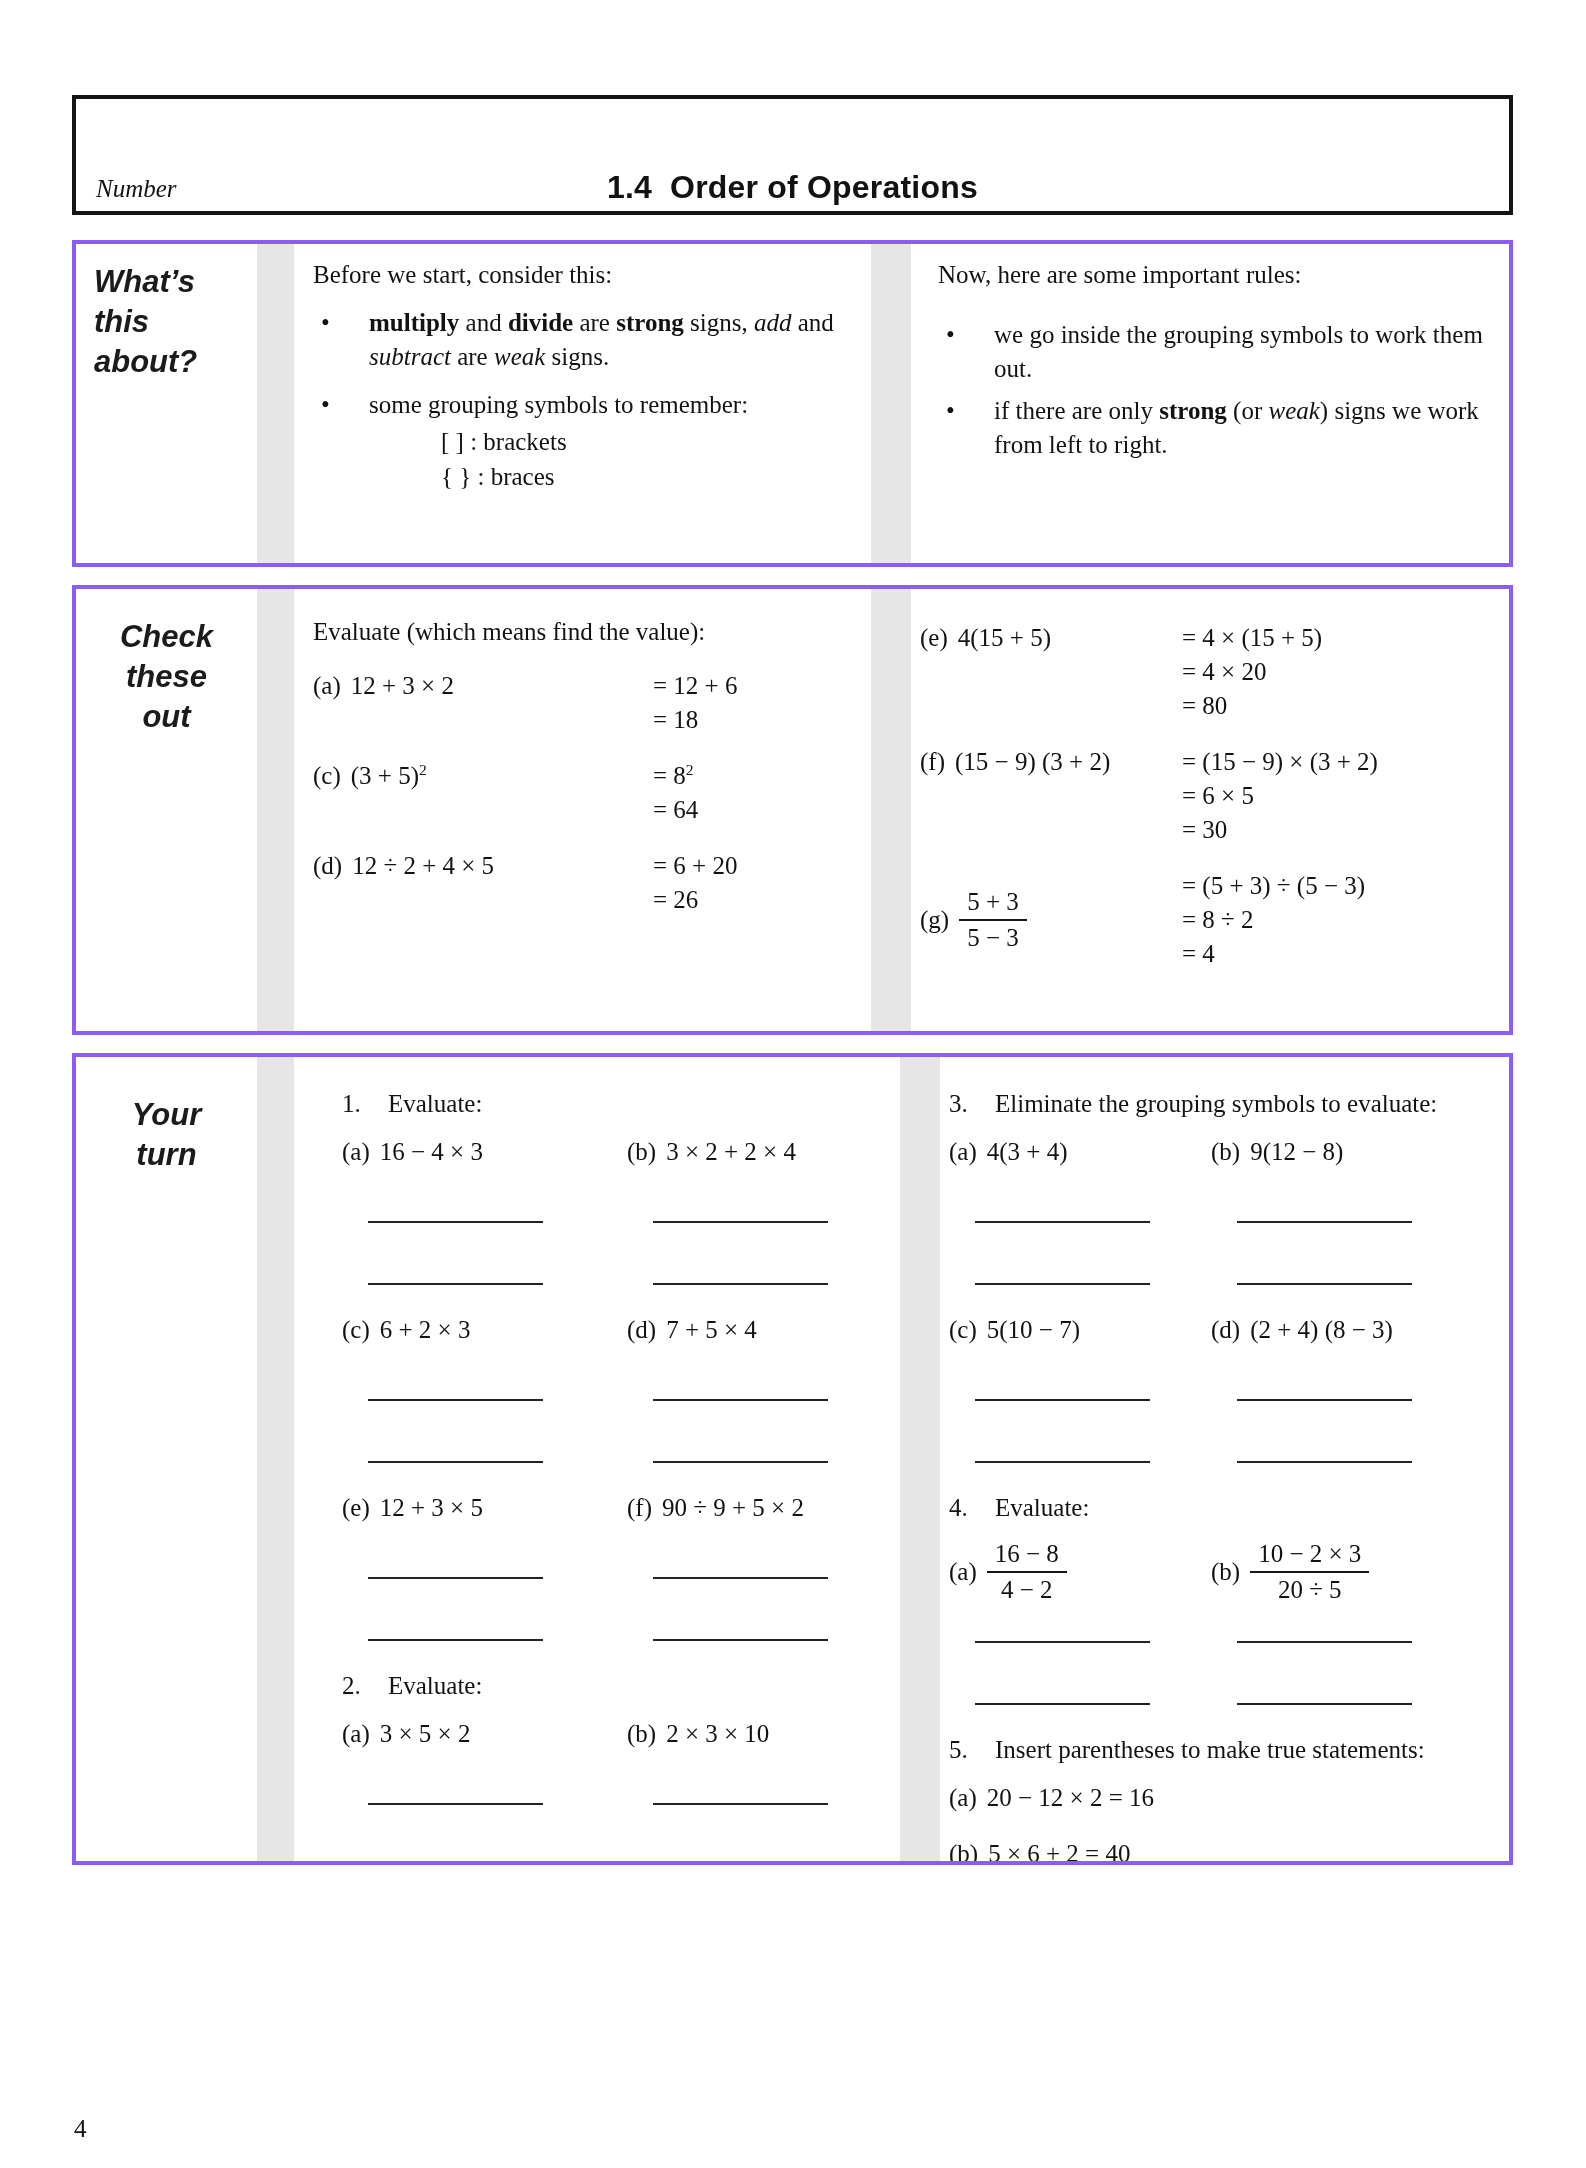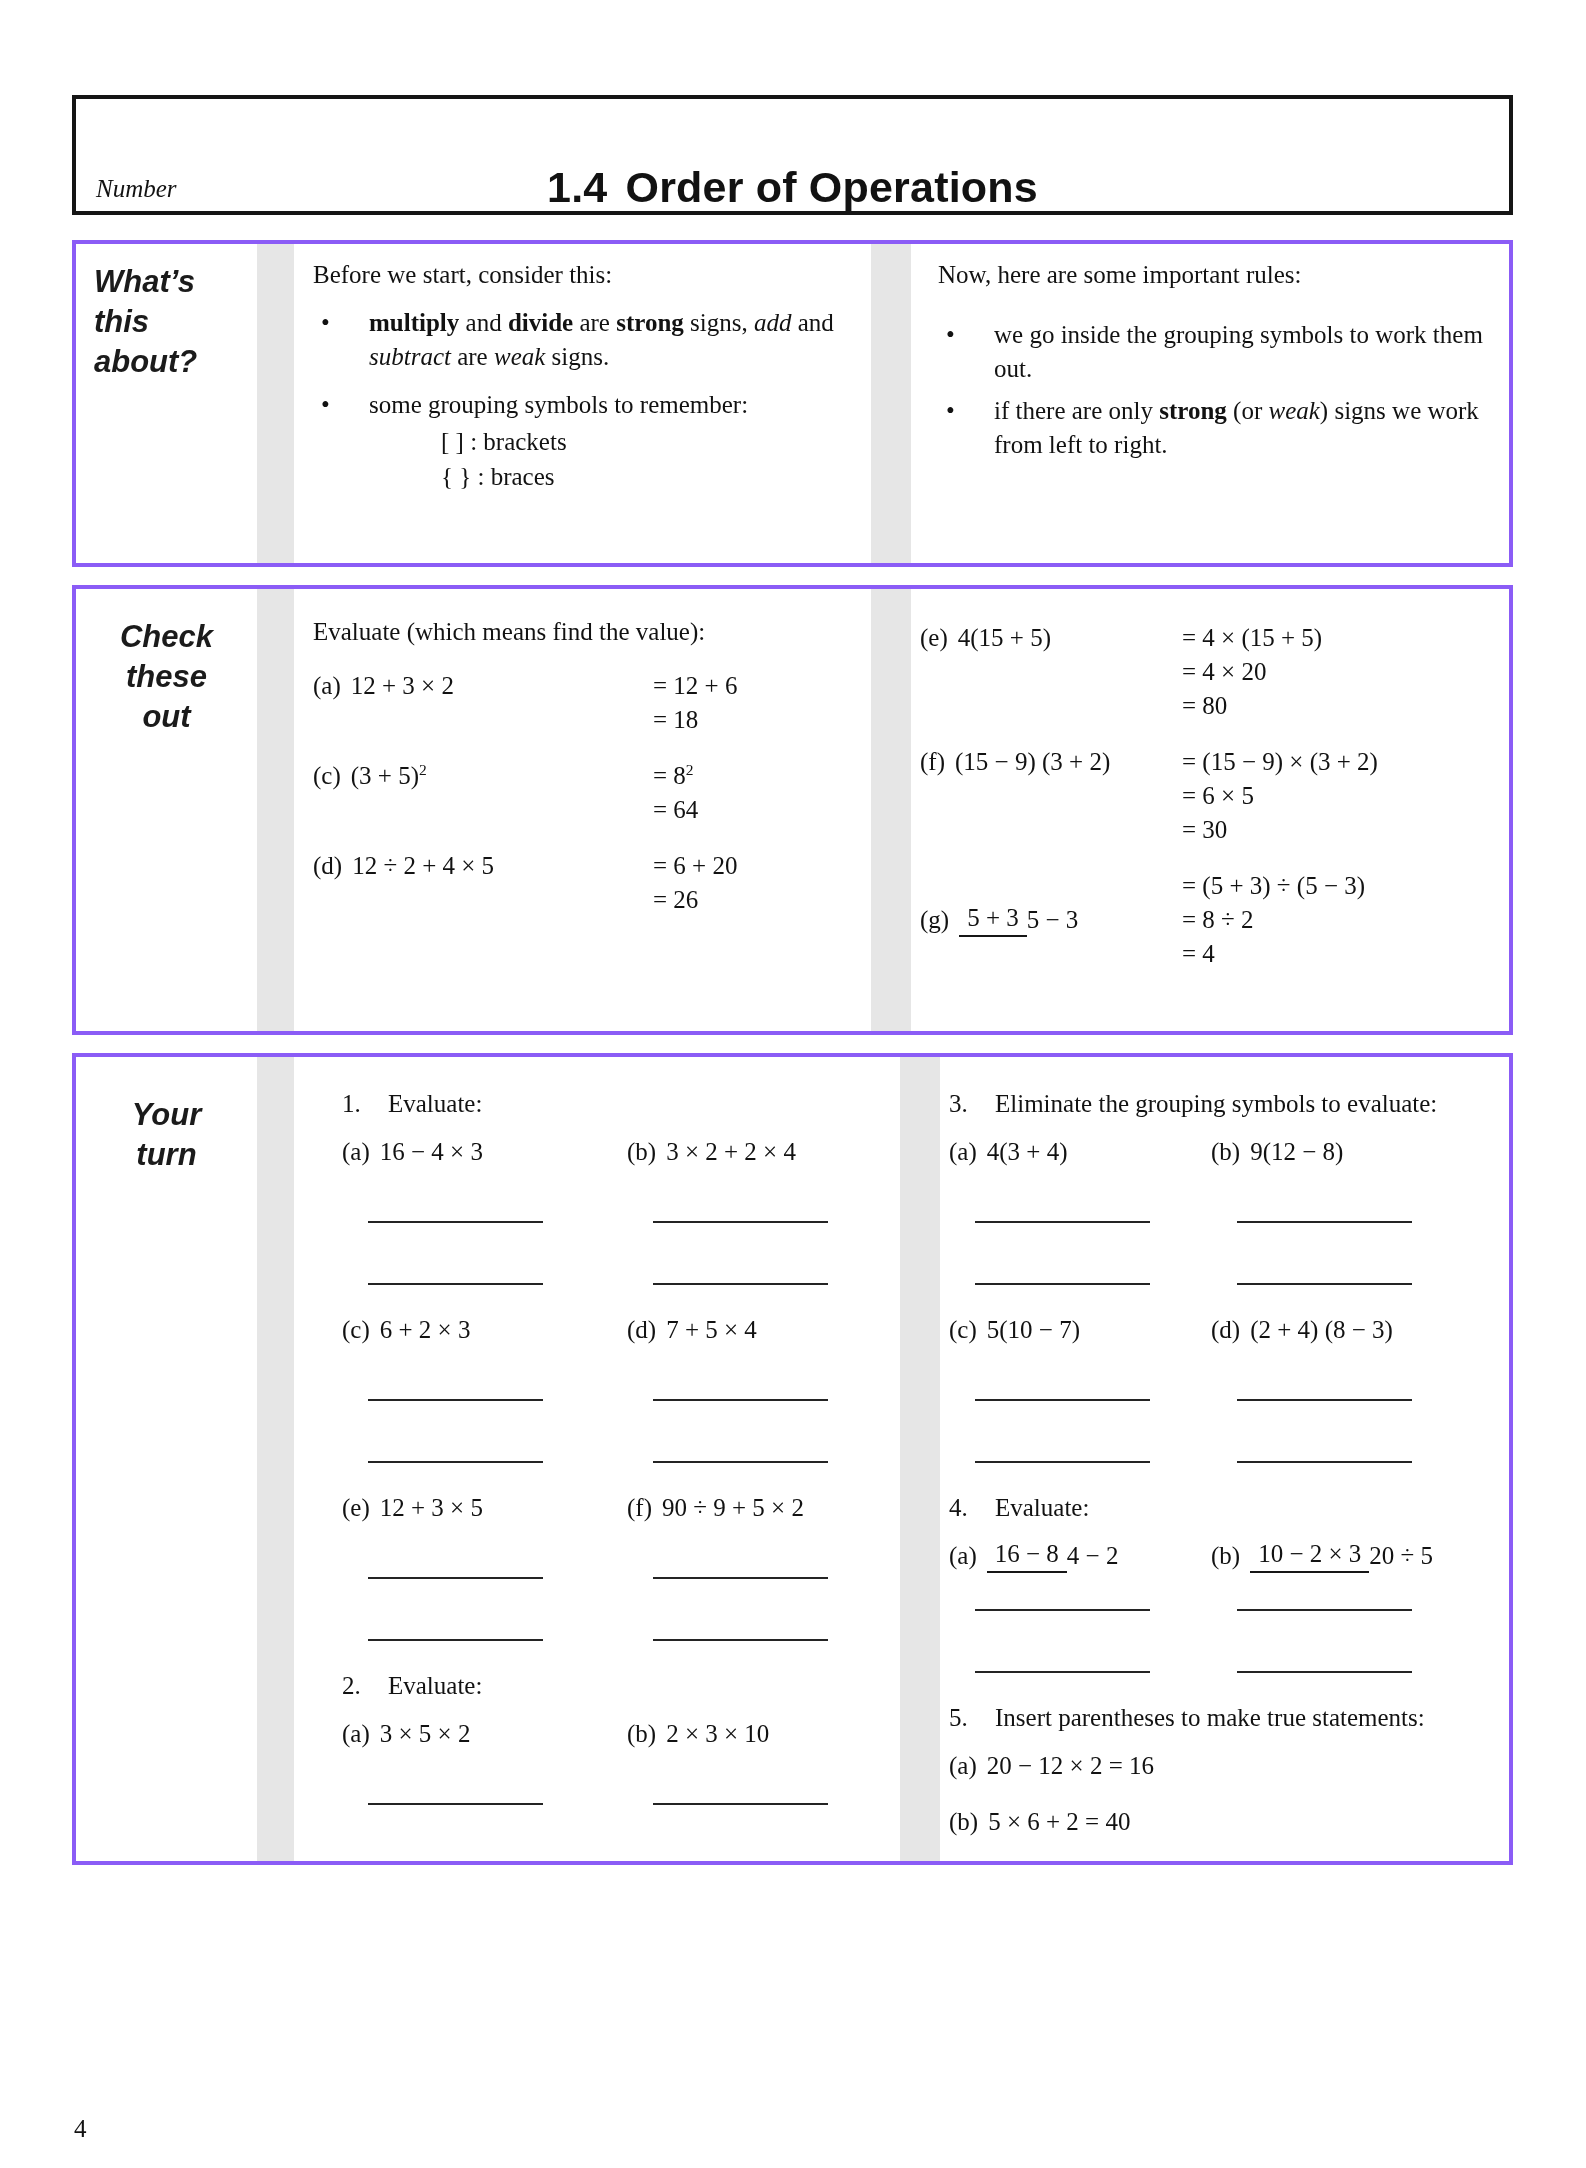--- a/index.html
+++ b/index.html
@@ -16,21 +16,21 @@
   #header-box {
     left:72px; top:95px; width:1441px; height:120px;
     border:4px solid #151515; box-sizing:border-box; background:#fff;
   }
   #corner-label {
     left:96px; top:172px; font-style:italic; font-size:25px; line-height:34px;
   }
   #page-title {
     left:72px; top:168px; width:1441px; text-align:center;
     font-family:"Liberation Sans","DejaVu Sans",sans-serif;
-    font-weight:bold; font-size:43px; line-height:38px; letter-spacing:.2px;
+    font-weight:bold; font-size:32px; line-height:38px; letter-spacing:.2px;
   }
   #page-title .tnum { margin-right:18px; }
 
   
   .section {
     left:72px; width:1441px; border:4px solid #8b5cf6; box-sizing:border-box;
     background:#fff; display:flex; align-items:stretch; overflow:hidden;
   }
   #sec-what  { top:240px;  height:327px; }
   #sec-check { top:585px;  height:450px; }
@@ -68,21 +68,21 @@
   
   #sec-check .col-l { padding:26px 0 0 19px; }
   #sec-check .col-r { padding:32px 0 0 9px; }
   .cx-head { margin-bottom:20px; }
   .cx { display:grid; margin-bottom:22px; }
   #sec-check .col-l .cx { grid-template-columns:340px 1fr; }
   #sec-check .col-r .cx { grid-template-columns:262px 1fr; }
   .cx-steps > div { white-space:nowrap; }
   sup { font-size:.62em; line-height:0; }
   .lb { margin-right:10px; }
-  .frac { display:inline-flex; flex-direction:row; text-align:center;
+  .frac { display:inline-flex; flex-direction:column; text-align:center;
           vertical-align:middle; line-height:30px; }
   .frac .fn { border-bottom:2px solid #161616; padding:0 8px 2px; }
   .frac .fd { padding-top:2px; }
   .fr-cell { display:flex; align-items:center; }
 
   
   #sec-turn .col-l { padding:30px 0 0 19px;margin-left:29px; }
   #sec-turn .col-r { padding:30px 0 0 9px; }
   .q-head { margin-bottom:14px; max-width:520px; }
   .q-num { display:inline-block; min-width:46px; }

